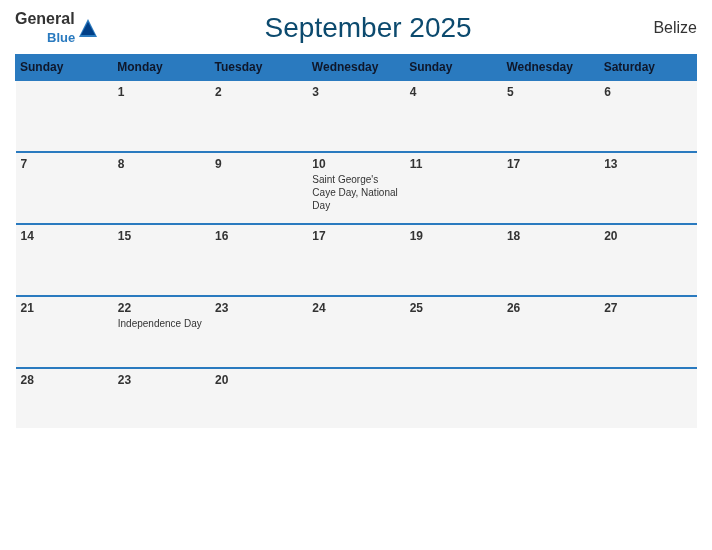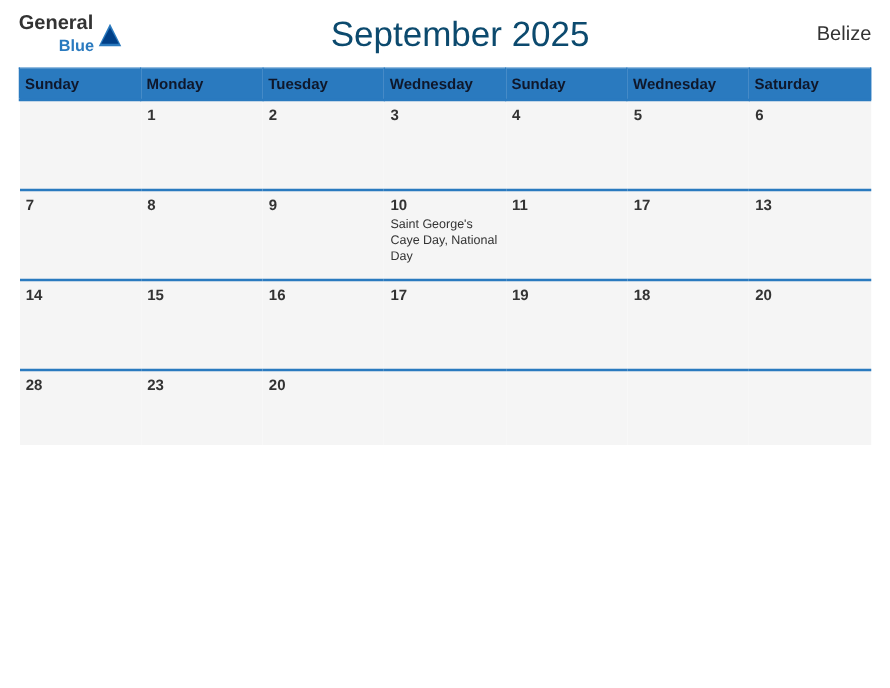--- a/index.html
+++ b/index.html
@@ -195,20 +195,41 @@
           </td>
           <td>
             <span class="day-num">18</span>
           </td>
           <td>
             <span class="day-num">20</span>
           </td>
         </tr>
         <tr>
           <td>
+            <span class="day-num">21</span>
+          </td>
+          <td><span class="day-num">22</span><span class="event">Independence Day</span></td>
+          <td>
+            <span class="day-num">23</span>
+          </td>
+          <td>
+            <span class="day-num">24</span>
+          </td>
+          <td>
+            <span class="day-num">25</span>
+          </td>
+          <td>
+            <span class="day-num">26</span>
+          </td>
+          <td>
+            <span class="day-num">27</span>
+          </td>
+        </tr>
+        <tr>
+          <td>
             <span class="day-num">28</span>
           </td>
           <td>
             <span class="day-num">23</span>
           </td>
           <td>
             <span class="day-num">20</span>
           </td>
           <td></td>
           <td></td>

